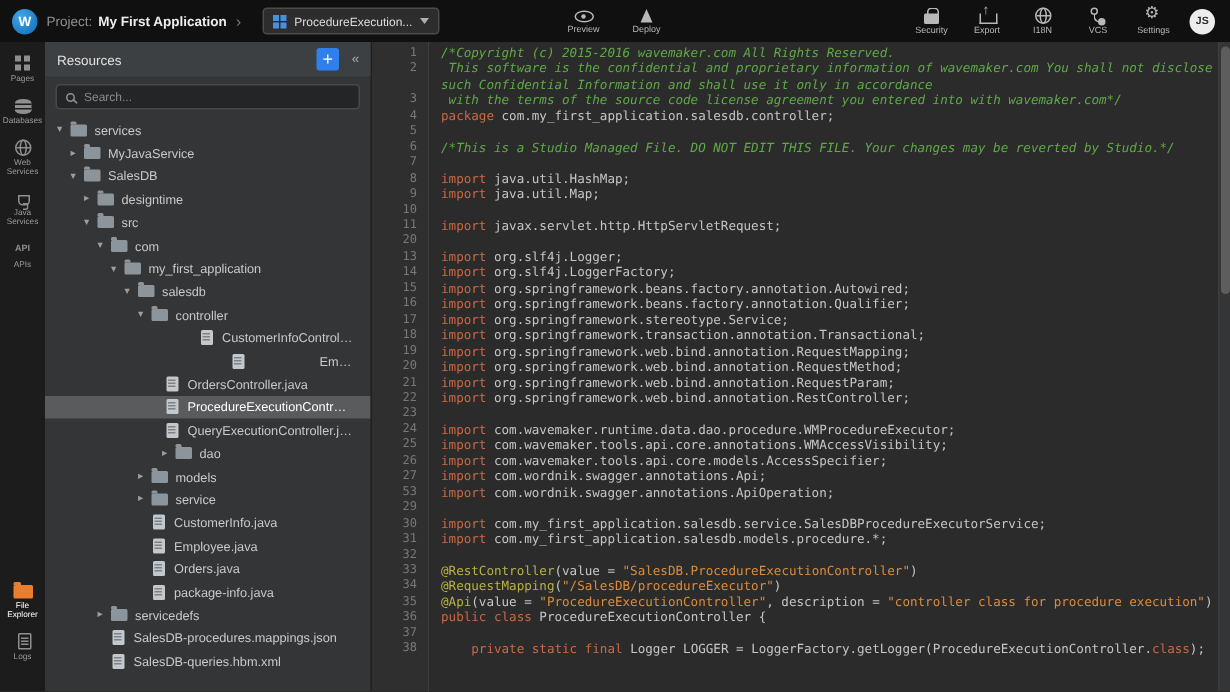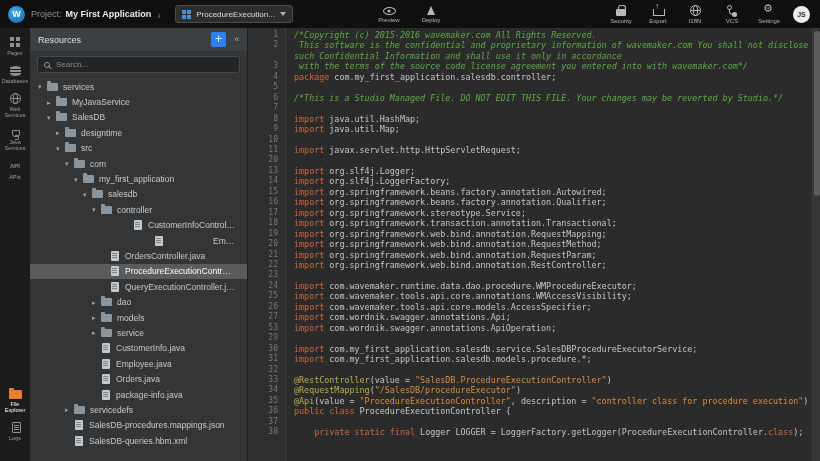--- a/index.html
+++ b/index.html
@@ -276,21 +276,21 @@
       <div class="tree-row selected" style="padding-left: 71px;">
         <span class="tcaret"></span>
         <span class="tico tico-file"></span>
         <span class="tlabel">ProcedureExecutionController.java</span>
       </div>
       <div class="tree-row" style="padding-left: 71px;">
         <span class="tcaret"></span>
         <span class="tico tico-file"></span>
         <span class="tlabel">QueryExecutionController.java</span>
       </div>
-      <div class="tree-row" style="padding-left: 62px;">
+      <div class="tree-row" style="padding-left: 78px;">
         <span class="tcaret right"></span>
         <span class="tico tico-folder"></span>
         <span class="tlabel">dao</span>
       </div>
       <div class="tree-row" style="padding-left: 62px;">
         <span class="tcaret right"></span>
         <span class="tico tico-folder"></span>
         <span class="tlabel">models</span>
       </div>
       <div class="tree-row" style="padding-left: 62px;">

